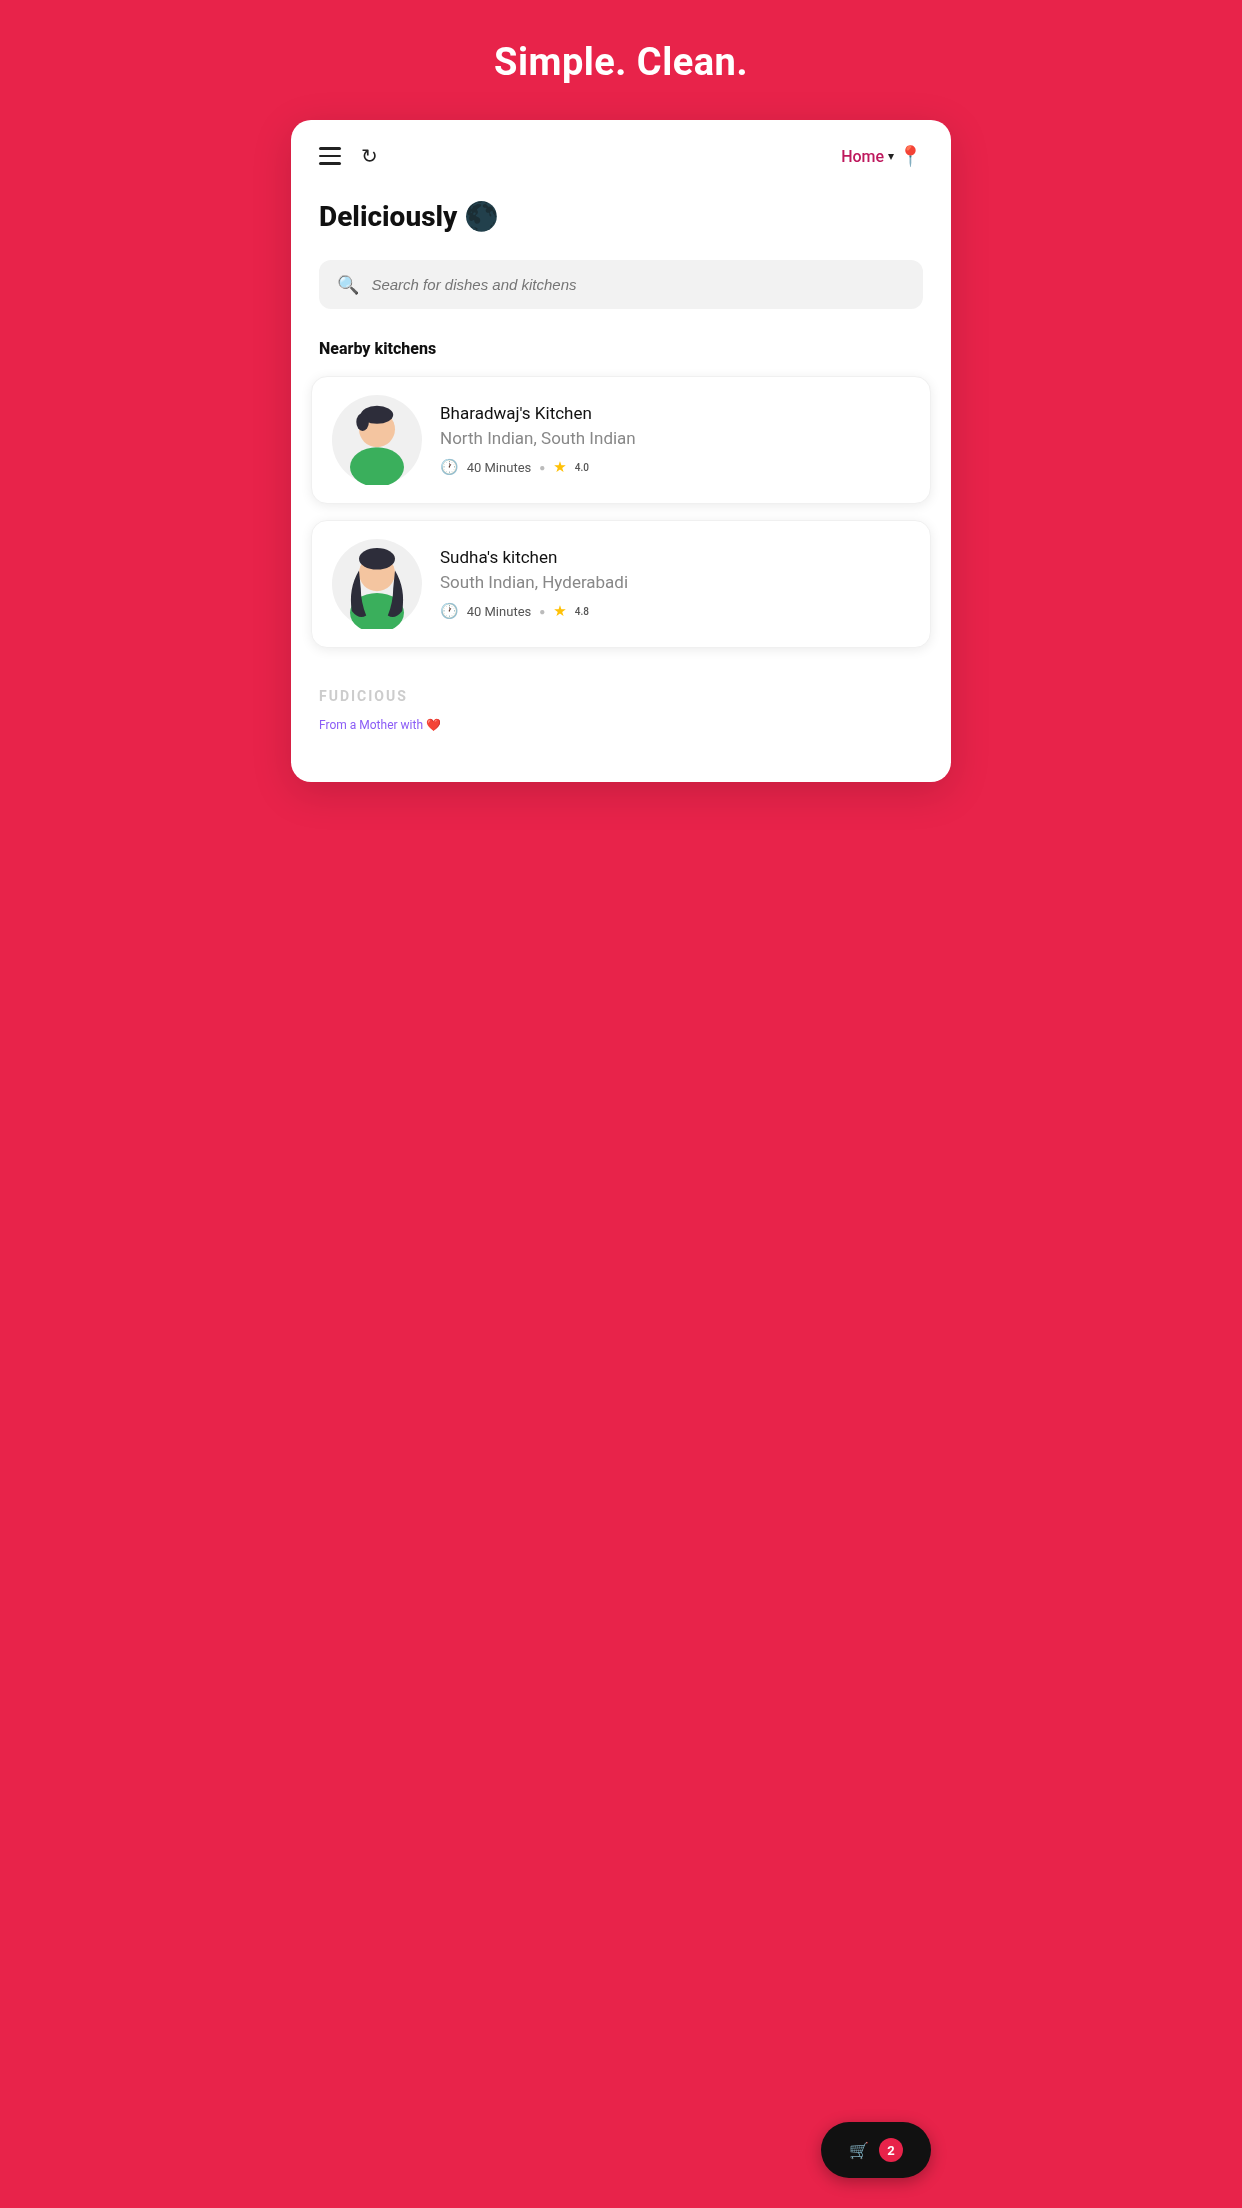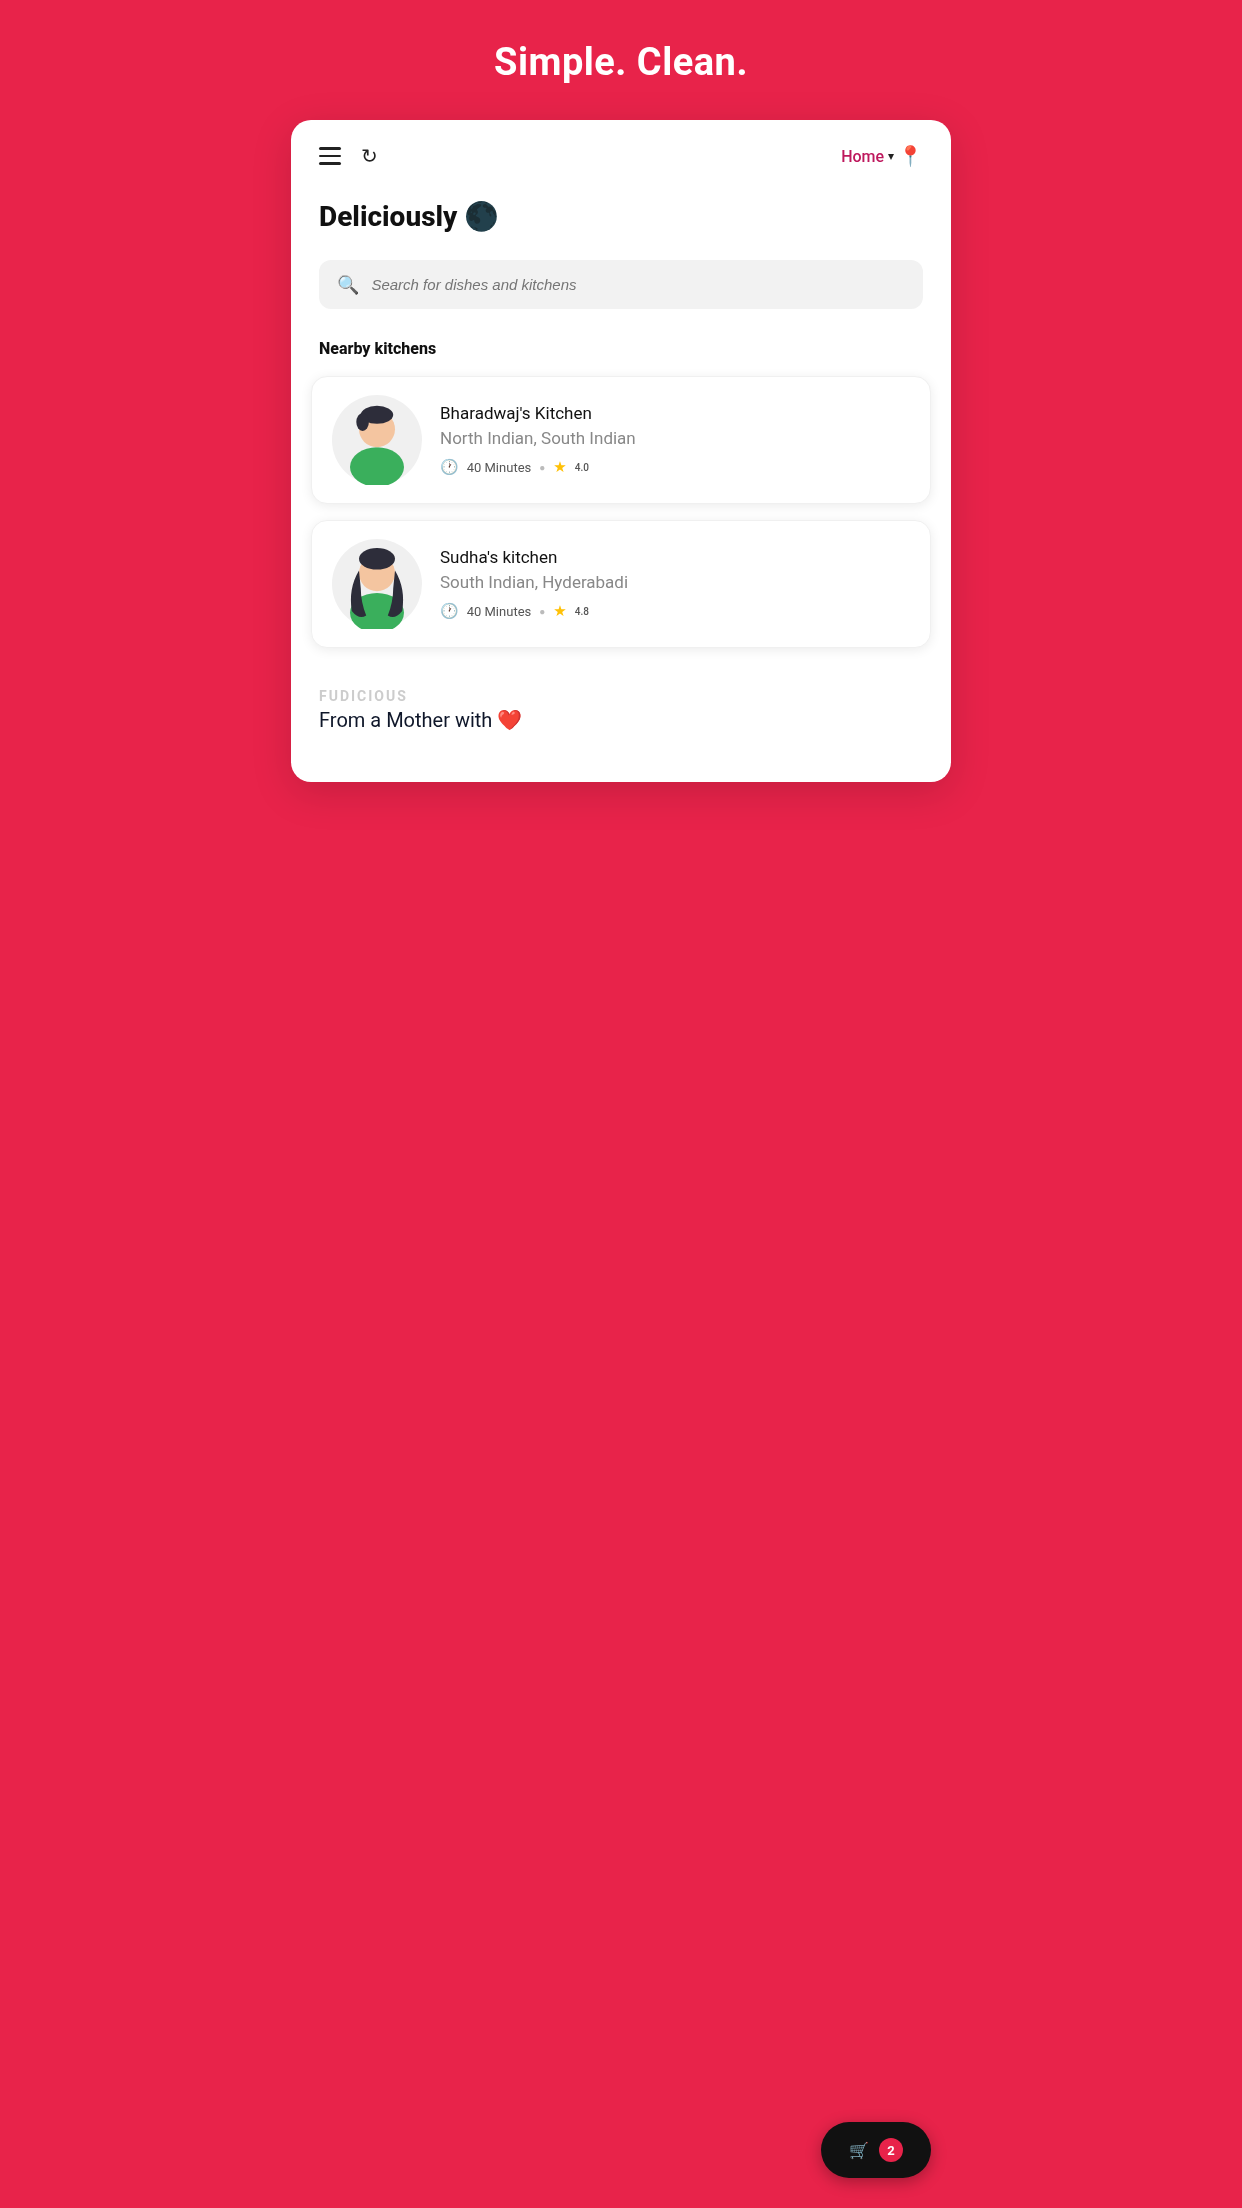--- a/index.html
+++ b/index.html
@@ -220,26 +220,26 @@
 
     .footer-section {
       padding: 40px 28px 10px 28px;
     }
 
     .brand-name {
       font-size: 14px;
       font-weight: 700;
       color: #ccc;
       letter-spacing: 2px;
-      margin-bottom: 4px;
+      margin-bottom: 14px;
     }
 
     .brand-tagline {
-      font-size: 20px;
-      color: #0f172a;
+      font-size: 12px;
+      color: #8b5cf6;
     }
 
     .cart-button {
       position: fixed;
       bottom: 30px;
       right: calc(50% - 330px + 20px);
       background: #111;
       color: #fff;
       border-radius: 40px;
       padding: 16px 28px;

